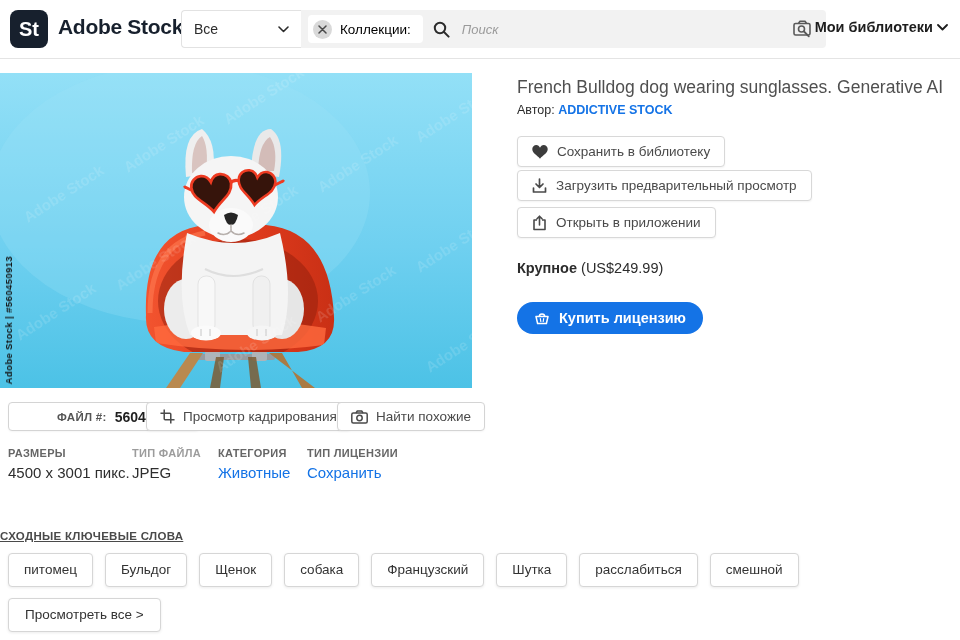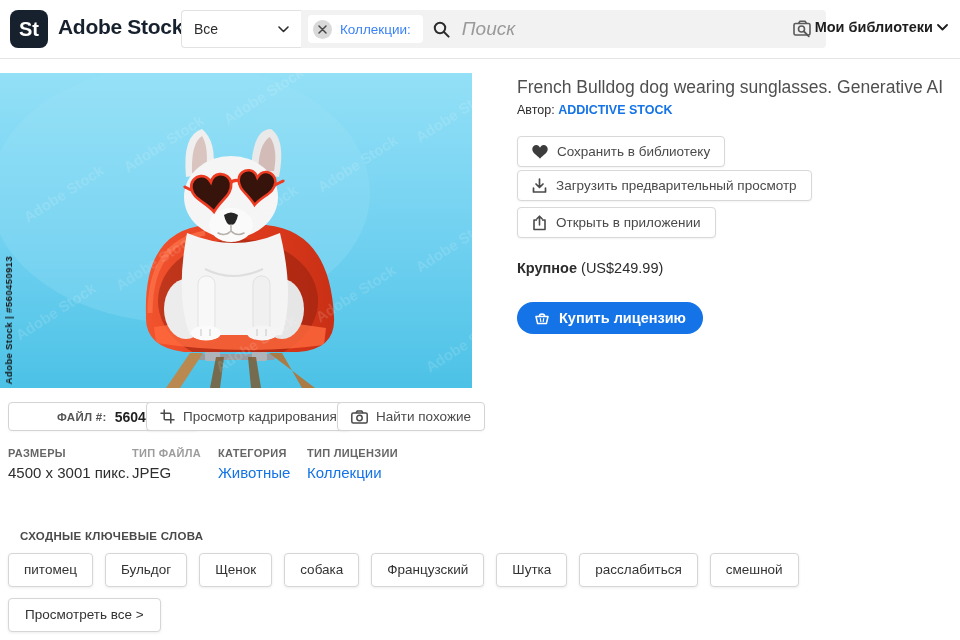--- a/index.html
+++ b/index.html
@@ -10,23 +10,23 @@
   
   .header{position:absolute;top:0;left:0;width:960px;height:58px;background:#fff;border-bottom:1px solid #e4e4e4;}
   .logo-box{position:absolute;left:10px;top:10px;width:38px;height:38px;background:#17202d;border-radius:8px;
     color:#fff;font-weight:bold;font-size:20px;display:flex;align-items:center;justify-content:center;cursor:pointer;}
   .brand{position:absolute;left:58px;top:15px;font-size:21px;font-weight:bold;color:#17202d;letter-spacing:-0.3px;white-space:nowrap;}
   .searchbar{position:absolute;left:181px;top:10px;width:645px;height:38px;display:flex;}
   .scope{width:120px;background:#fff;border:1px solid #e2e2e2;border-right:none;border-radius:4px 0 0 4px;
     display:flex;align-items:center;justify-content:space-between;padding:0 12px;font-size:14px;color:#2c2c2c;box-sizing:border-box;cursor:pointer;}
   .search-body{flex:1;background:#f2f2f2;border-radius:0 4px 4px 0;display:flex;align-items:center;padding:0 12px 0 7px;gap:10px;}
   .chip-collections{background:#fff;border-radius:4px;height:28px;display:flex;align-items:center;gap:8px;
-    padding:0 12px 0 5px;font-size:13.5px;color:#3b82f6;white-space:nowrap;cursor:pointer;}
+    padding:0 12px 0 5px;font-size:13.5px;color:#000000;white-space:nowrap;cursor:pointer;}
   .x-circle{width:19px;height:19px;border-radius:50%;background:#d9d9d9;display:flex;align-items:center;justify-content:center;cursor:pointer;}
-  .search-input{flex:1;background:transparent;border:none;outline:none;font-size:19px;color:#14532d;font-family:inherit;min-width:0;}
+  .search-input{flex:1;background:transparent;border:none;outline:none;font-size:13px;color:#14532d;font-family:inherit;min-width:0;}
   .search-input::placeholder{font-style:italic;color:#9a9a9a;}
   .libraries{position:absolute;right:12px;top:19px;font-size:14.5px;font-weight:bold;color:#1d1d1d;
     display:flex;gap:4px;align-items:center;cursor:pointer;white-space:nowrap;}
 
   
   .photo{position:absolute;left:0;top:73px;width:472px;height:315px;overflow:hidden;}
   .photo-id{position:absolute;left:3px;bottom:4px;writing-mode:vertical-rl;transform:rotate(180deg);
     font-size:9.5px;font-weight:bold;color:#141414;letter-spacing:0.4px;white-space:nowrap;}
 
   
@@ -46,21 +46,21 @@
   .file-label{font-size:11.5px;font-weight:bold;color:#555;letter-spacing:.3px;}
   .file-number{font-size:14px;font-weight:bold;color:#1f1f1f;}
   .file-btn{cursor:pointer;font-size:13.5px;color:#4a4a4a;}
   .meta-col{position:absolute;top:447px;}
   .meta-label{font-size:11px;font-weight:bold;color:#666;letter-spacing:.3px;}
   .meta-label.light{color:#9c9c9c;}
   .meta-value{margin-top:5px;font-size:15px;color:#2e2e2e;white-space:nowrap;}
   .meta-value.link{color:#1473e6;cursor:pointer;}
 
   
-  .kw-heading{position:absolute;left:20px;top:530px;font-size:11.5px;font-weight:bold;color:#4a4a4a;letter-spacing:.3px;}
+  .kw-heading{position:absolute;left:0;top:530px;font-size:11.5px;font-weight:bold;color:#4a4a4a;letter-spacing:.3px;text-decoration:underline;}
   .kw-row{position:absolute;left:8px;top:553px;width:946px;display:flex;flex-wrap:wrap;gap:12px;}
   .kw-chip{height:32px;line-height:32px;background:#fff;border:1px solid #d6d6d6;border-radius:4px;padding:0 15px;
     font-size:13.5px;color:#333;box-shadow:0 1px 3px rgba(0,0,0,.08);cursor:pointer;white-space:nowrap;}
   .view-all{position:absolute;left:8px;top:598px;height:32px;line-height:32px;background:#fff;border:1px solid #d6d6d6;
     border-radius:4px;padding:0 16px;font-size:13.5px;color:#333;box-shadow:0 1px 3px rgba(0,0,0,.08);cursor:pointer;white-space:nowrap;}
 
   .ico{flex:none;}
 </style>
 </head>
 <body>
@@ -267,21 +267,21 @@
 <div class="meta-col" style="left:132px;">
   <div class="meta-label light">ТИП ФАЙЛА</div>
   <div class="meta-value">JPEG</div>
 </div>
 <div class="meta-col" style="left:218px;">
   <div class="meta-label">КАТЕГОРИЯ</div>
   <div class="meta-value link">Животные</div>
 </div>
 <div class="meta-col" style="left:307px;">
   <div class="meta-label">ТИП ЛИЦЕНЗИИ</div>
-  <div class="meta-value link">Коллекции</div>
+  <div class="meta-value link">Сохранить</div>
 </div>
 
 <div class="kw-heading">СХОДНЫЕ КЛЮЧЕВЫЕ СЛОВА</div>
 <div class="kw-row">
   <span class="kw-chip">питомец</span>
   <span class="kw-chip">Бульдог</span>
   <span class="kw-chip">Щенок</span>
   <span class="kw-chip">собака</span>
   <span class="kw-chip">Французский</span>
   <span class="kw-chip">Шутка</span>

